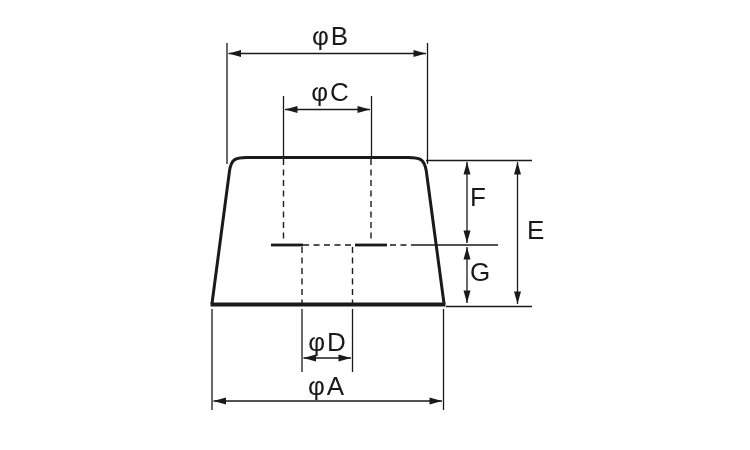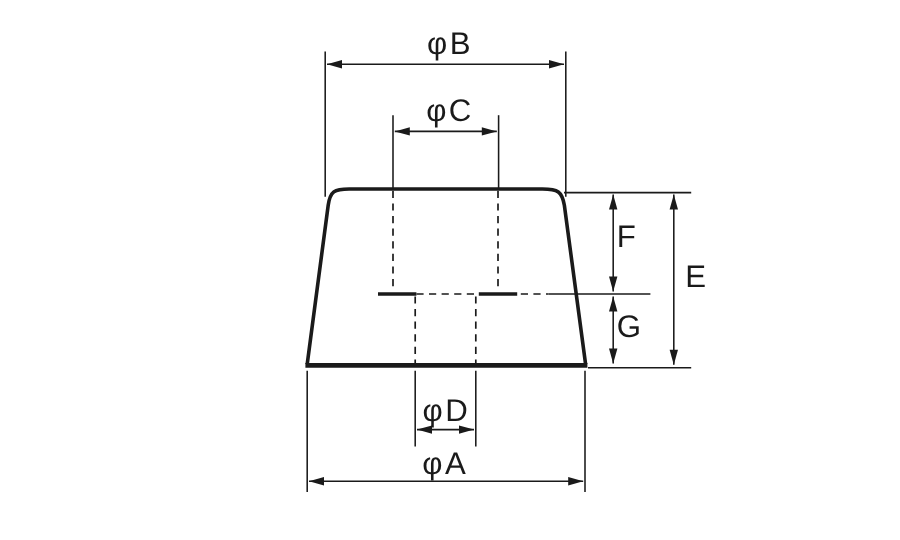--- a/index.html
+++ b/index.html
@@ -13,21 +13,20 @@
     height:450px;
     background:var(--bg);
     font-family:"Liberation Sans", sans-serif;
     overflow:hidden;
   }
   .stage{
     position:relative;
     width:613px;
     height:450px;
     background:var(--bg);
-    padding-left:44px;
   }
   svg{display:block}
   .ol{fill:none;stroke:var(--line);stroke-width:3px;}
   .ol-bottom{stroke:var(--line);stroke-width:4px;}
   .thin{stroke:var(--line);stroke-width:1.3px;fill:none;}
   .dash{stroke:var(--line);stroke-width:1.4px;fill:none;stroke-dasharray:6 4.5;}
   .thick-seg{stroke:var(--line);stroke-width:2.8px;fill:none;}
   .dim{stroke:var(--line);stroke-width:1.3px;fill:none;}
   .lbl{
     fill:var(--line);

